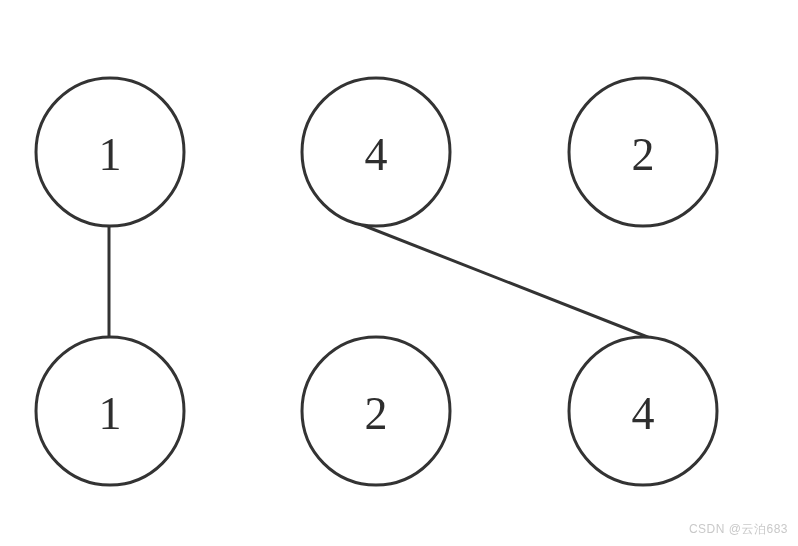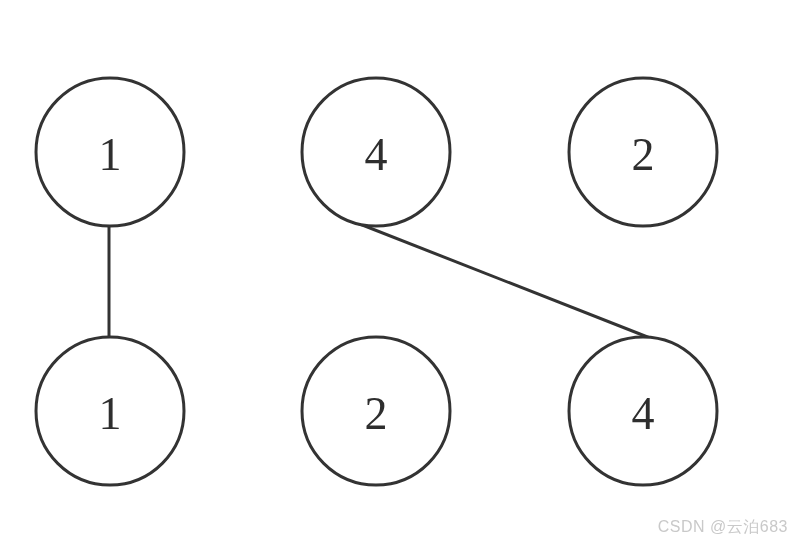--- a/index.html
+++ b/index.html
@@ -39,21 +39,21 @@
     font-size: 46px;
     text-anchor: middle;
     dominant-baseline: central;
   }
   .watermark {
     position: absolute;
     right: 10px;
     bottom: 8px;
     color: #c9c9c9;
     font-family: "Liberation Sans", "DejaVu Sans", sans-serif;
-    font-size: 16px;
+    font-size: 12px;
     letter-spacing: 0.5px;
     white-space: nowrap;
     user-select: none;
     margin-top: 40px;
   }
 </style>
 </head>
 <body style="background: rgb(255, 255, 255);">
 
 <svg id="graph-canvas" viewBox="0 0 798 546" xmlns="http://www.w3.org/2000/svg" style="width: 798px; height: 546px;">

